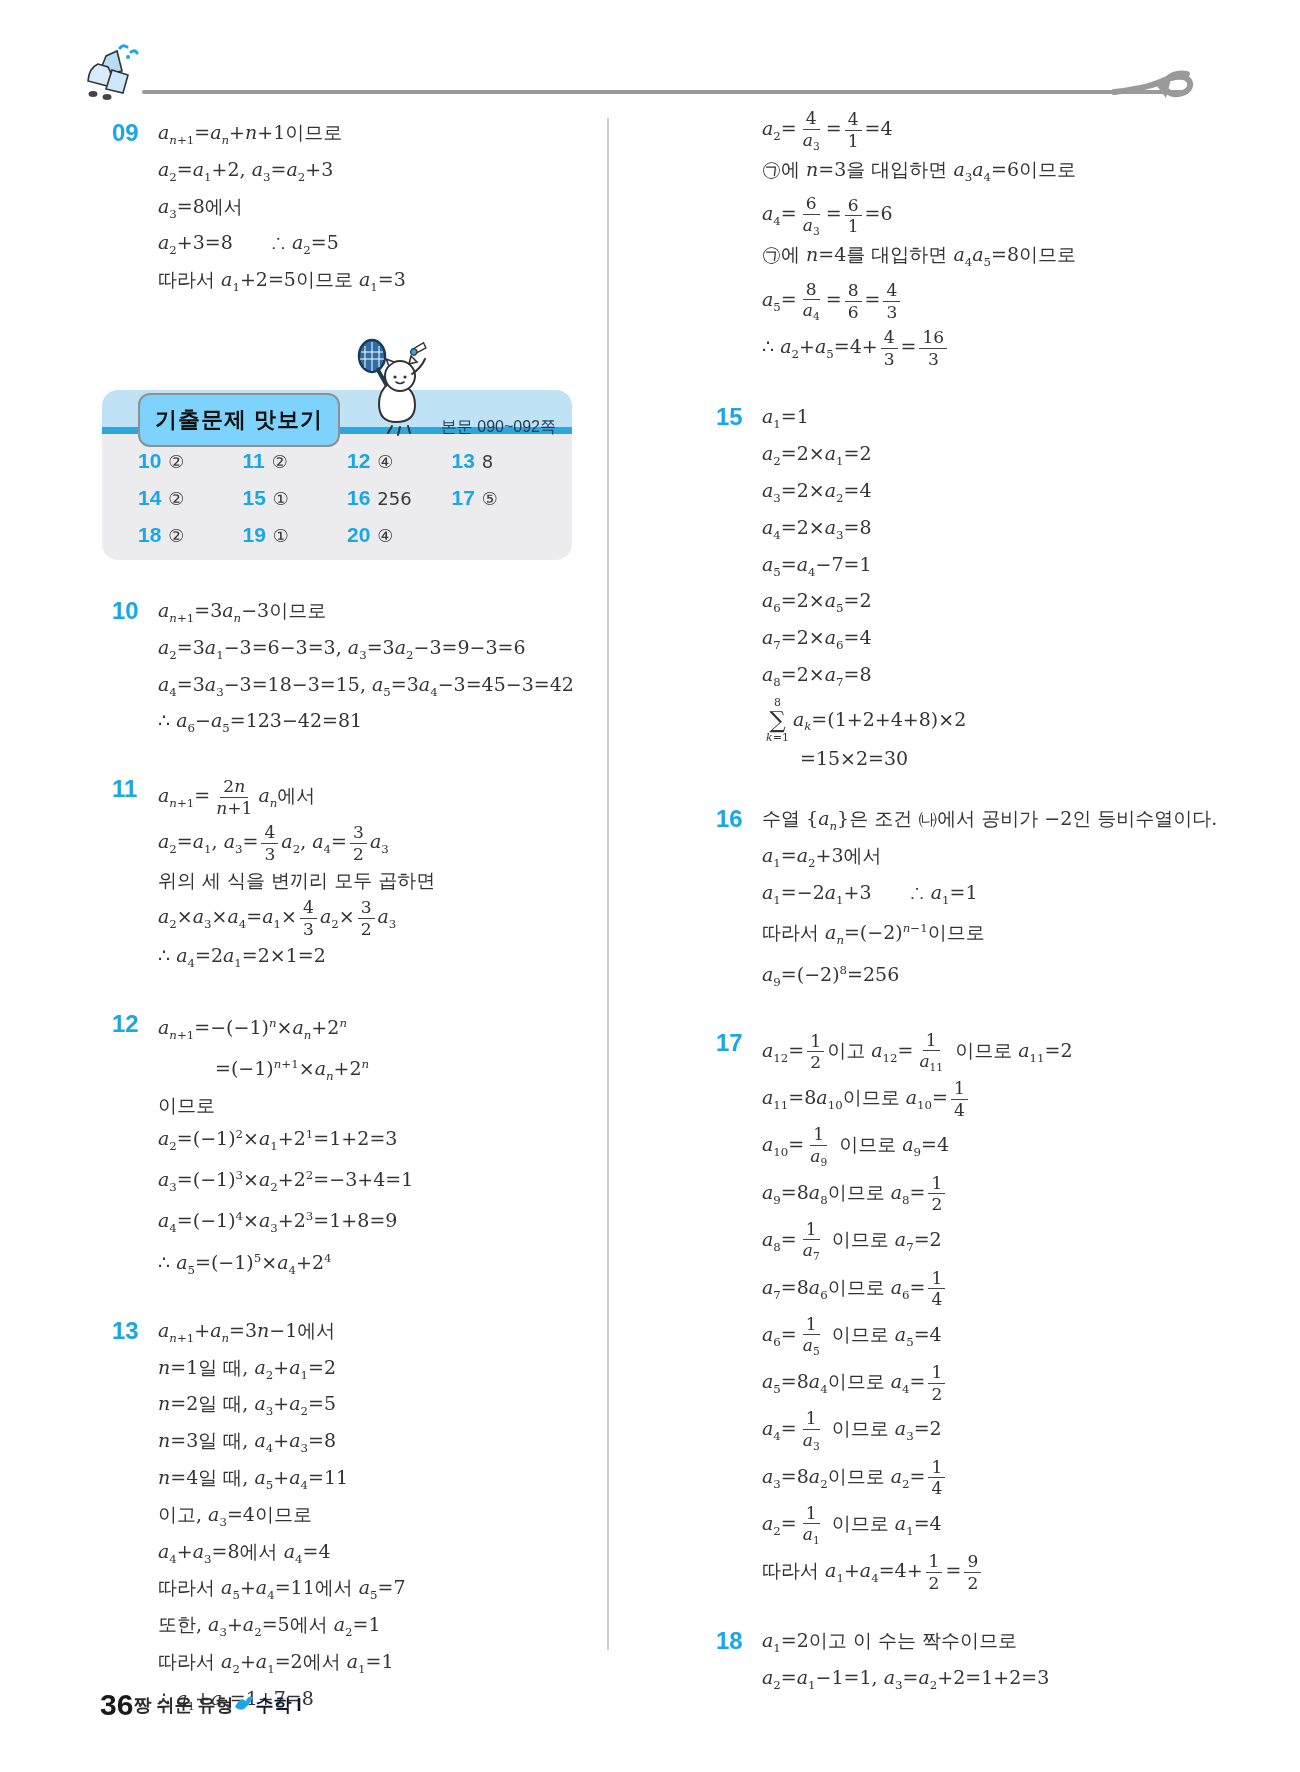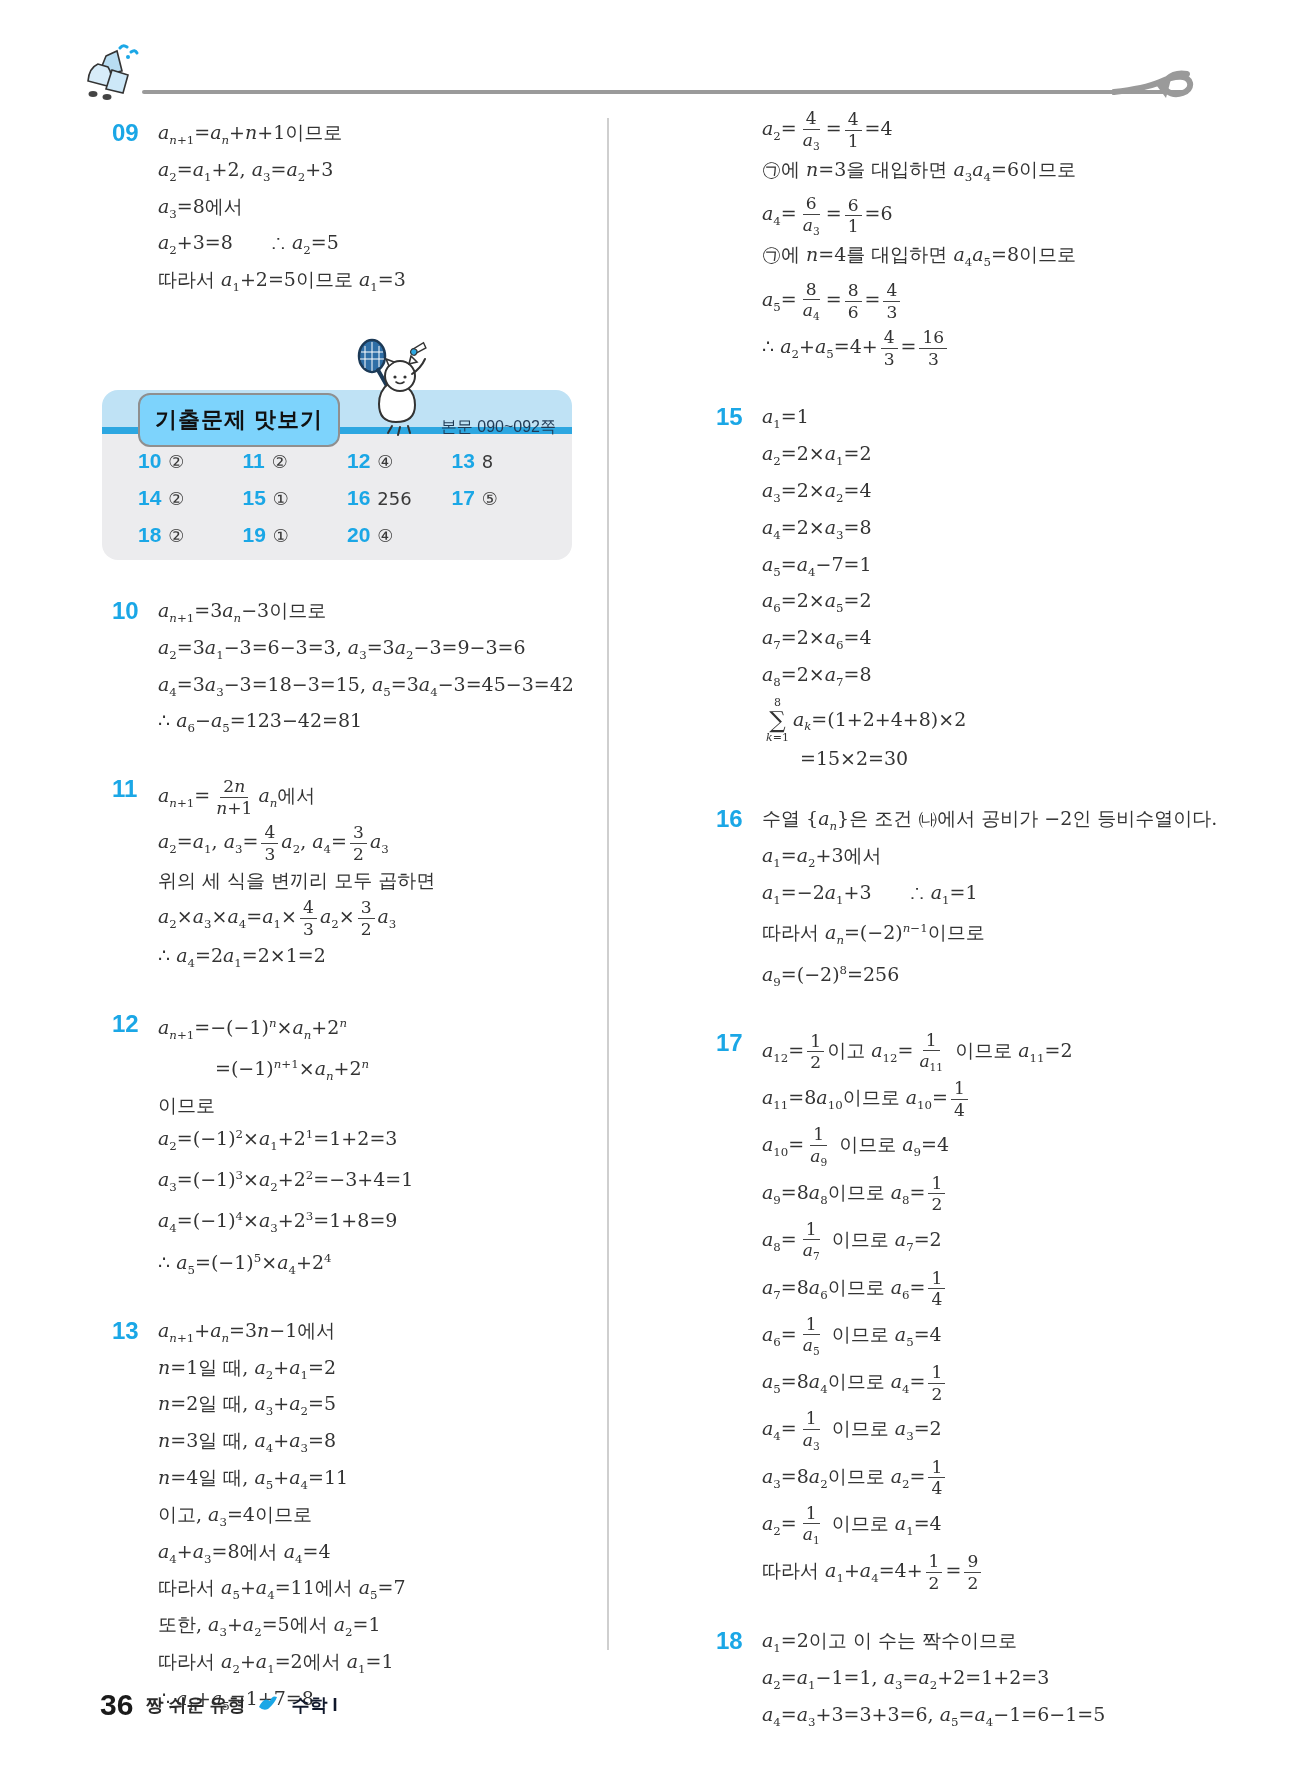--- a/index.html
+++ b/index.html
@@ -46,21 +46,21 @@
   .alabel{position:absolute;left:36px;top:3px;width:198px;height:50px;background:#7dd3fc;
           border:2px solid #8f8f8f;border-radius:12px;display:flex;align-items:center;
           justify-content:center;font-weight:bold;font-size:22px;color:#111;z-index:3;
           letter-spacing:1px;}
   .cat{position:absolute;left:248px;top:-56px;z-index:2;}
   .agrid{display:grid;grid-template-columns:repeat(4,1fr);row-gap:13px;padding:15px 16px 13px 36px;}
   .acell{display:flex;align-items:baseline;gap:7px;}
   .ano{color:var(--accent);font-weight:bold;font-size:21px;font-family:"Liberation Sans",sans-serif;}
   .aval{font-size:18px;color:#3a3a3a;font-family:"DejaVu Sans","Liberation Sans",sans-serif;}
   
-  .footer{position:absolute;left:100px;top:1688px;display:flex;align-items:center;gap:12px;}
+  .footer{position:absolute;left:100px;top:1688px;display:flex;align-items:center;}
   .fpage{font-size:30px;font-weight:bold;color:#1a1a1a;font-family:"Liberation Sans",sans-serif;}
   .fseries{font-size:18px;font-weight:bold;color:#2b2b2b;}
   .fsubject{font-size:18px;font-weight:bold;color:#0f172a;}
 </style>
 </head>
 <body>
 
 <div class="page">
 
   <div class="bell-doodle">
@@ -291,21 +291,20 @@
             <div class="mline"><i>a</i><sub>3</sub>=8<i>a</i><sub>2</sub>이므로 <i>a</i><sub>2</sub>=<span class="fr"><span class="nu">1</span><span class="de">4</span></span></div>
             <div class="mline"><i>a</i><sub>2</sub>=<span class="fr"><span class="nu">1</span><span class="de"><i>a</i><sub>1</sub></span></span> 이므로 <i>a</i><sub>1</sub>=4</div>
             <div class="mline">따라서 <i>a</i><sub>1</sub>+<i>a</i><sub>4</sub>=4+<span class="fr"><span class="nu">1</span><span class="de">2</span></span>=<span class="fr"><span class="nu">9</span><span class="de">2</span></span></div>
           </div>
         </div>
         <div class="pblock">
           <div class="pnum">18</div>
           <div class="pbody">
             <div class="mline"><i>a</i><sub>1</sub>=2이고 이 수는 짝수이므로</div>
             <div class="mline"><i>a</i><sub>2</sub>=<i>a</i><sub>1</sub>−1=1, <i>a</i><sub>3</sub>=<i>a</i><sub>2</sub>+2=1+2=3</div>
-            <div class="mline"><i>a</i><sub>4</sub>=<i>a</i><sub>3</sub>+3=3+3=6, <i>a</i><sub>5</sub>=<i>a</i><sub>4</sub>−1=6−1=5</div>
           </div>
         </div>
       </div>
   </div>
 
   <div class="footer">
     <span class="fpage">36</span>
     <span class="fseries">짱 쉬운 유형</span>
     <span>
       <svg width="22" height="18" viewBox="0 0 22 18">

